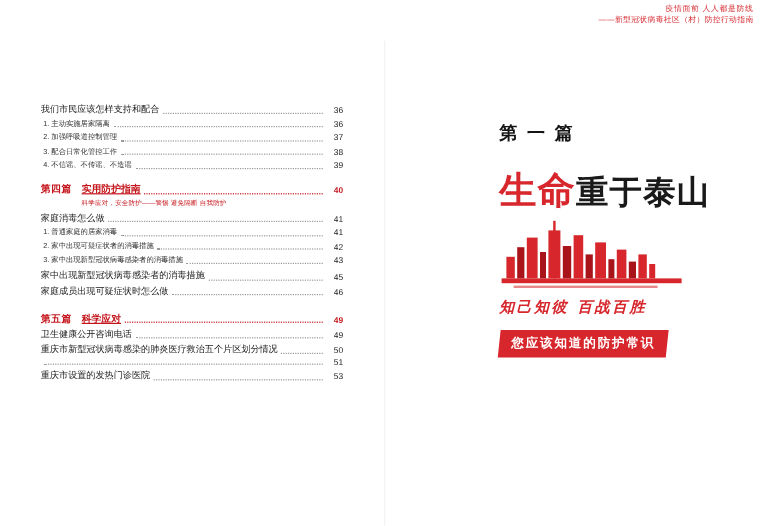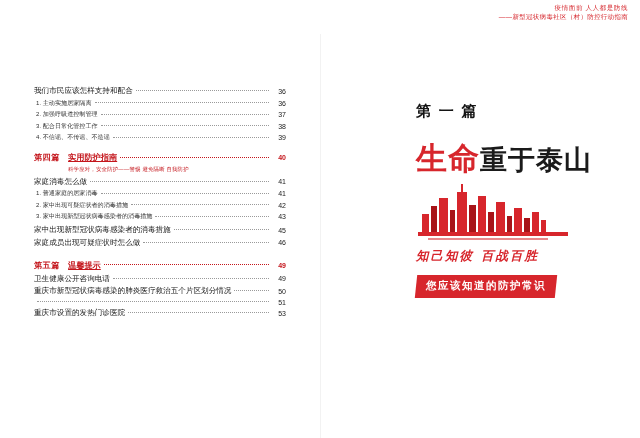--- a/index.html
+++ b/index.html
@@ -84,21 +84,21 @@
     position: absolute;
     left: 34px;
     top: 52px;
     width: 252px;
   }
   .toc-group {
     margin-bottom: 5px;
   }
   .toc-row {
     display: flex;
-    align-items: center;
+    align-items: flex-end;
     width: 100%;
     margin-bottom: 2.5px;
     white-space: nowrap;
   }
   .toc-title {
     font-size: 7.6px;
     color: #1a1a1a;
     flex: 0 0 auto;
   }
   .toc-sub {
@@ -154,21 +154,20 @@
     left: 96px;
     top: 68px;
     width: 200px;
   }
   .chapter-label {
     font-size: 15px;
     font-weight: bold;
     color: #141414;
     letter-spacing: 2px;
     margin-bottom: 22px;
-    font-family: Liberation Serif, serif;
   }
   .chapter-heading {
     font-size: 27px;
     font-weight: bold;
     letter-spacing: 1px;
     line-height: 1;
     margin-bottom: 4px;
   }
   .chapter-heading .big-red {
     color: #d7262c;
@@ -319,21 +318,21 @@
             <span class="toc-title">家庭成员出现可疑症状时怎么做</span>
             <span class="dots"></span>
             <span class="pg">46</span>
           </div>
         </div>
 
         <div class="toc-group" style="margin-top:12px;">
           <div class="toc-row">
             <span class="toc-chapter">
               <span class="ch-label">第五篇</span>
-              <span class="ch-name">温馨提示</span>
+              <span class="ch-name">科学应对</span>
             </span>
             <span class="dots dots-red"></span>
             <span class="pg pg-red">49</span>
           </div>
           <div class="toc-row" style="margin-top:3px;">
             <span class="toc-title">卫生健康公开咨询电话</span>
             <span class="dots"></span>
             <span class="pg">49</span>
           </div>
           <div class="toc-row">

